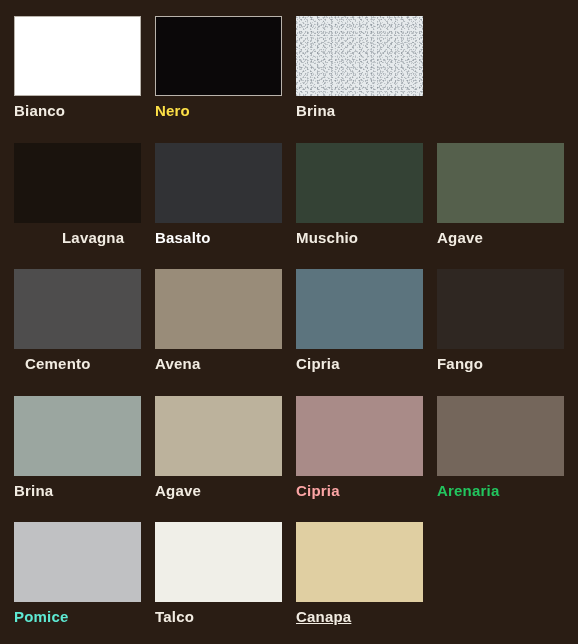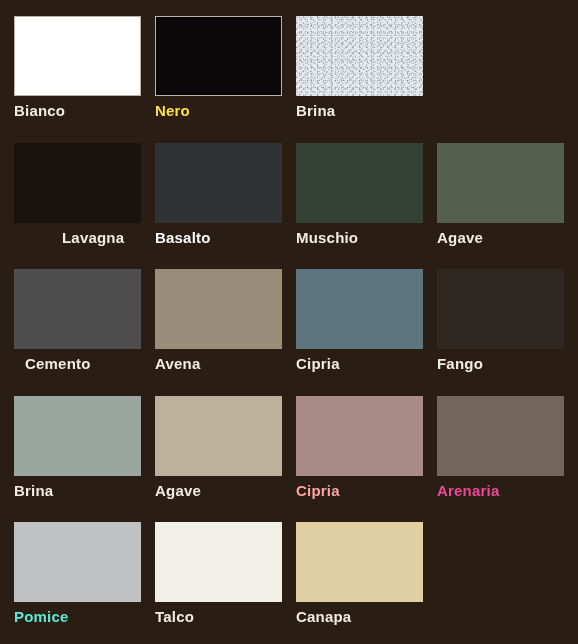--- a/index.html
+++ b/index.html
@@ -149,28 +149,28 @@
       <div class="swatch-cell">
         <div class="swatch-chip" style="background: rgb(188, 178, 156);"></div>
         <div class="swatch-label" style="color: rgb(242, 236, 226);">Agave</div>
       </div>
       <div class="swatch-cell">
         <div class="swatch-chip" style="background: rgb(169, 139, 136);"></div>
         <div class="swatch-label" style="color: #fca5a5;">Cipria</div>
       </div>
       <div class="swatch-cell">
         <div class="swatch-chip" style="background: rgb(116, 102, 91);"></div>
-        <div class="swatch-label" style="color: #ec4899;">Arenaria</div>
+        <div class="swatch-label" style="color: #22c55e;">Arenaria</div>
       </div>
       <div class="swatch-cell">
         <div class="swatch-chip" style="background: rgb(192, 193, 195);"></div>
         <div class="swatch-label" style="color: #5eead4;">Pomice</div>
       </div>
       <div class="swatch-cell">
         <div class="swatch-chip" style="background: rgb(240, 239, 232);"></div>
         <div class="swatch-label" style="color: rgb(242, 236, 226);">Talco</div>
       </div>
       <div class="swatch-cell">
         <div class="swatch-chip" style="background: rgb(224, 207, 162);"></div>
-        <div class="swatch-label" style="color: rgb(242, 236, 226);">Canapa</div>
+        <div class="swatch-label" style="color: rgb(242, 236, 226); text-decoration: underline;">Canapa</div>
       </div>
     </div>
 </div>
 
 </body></html>

